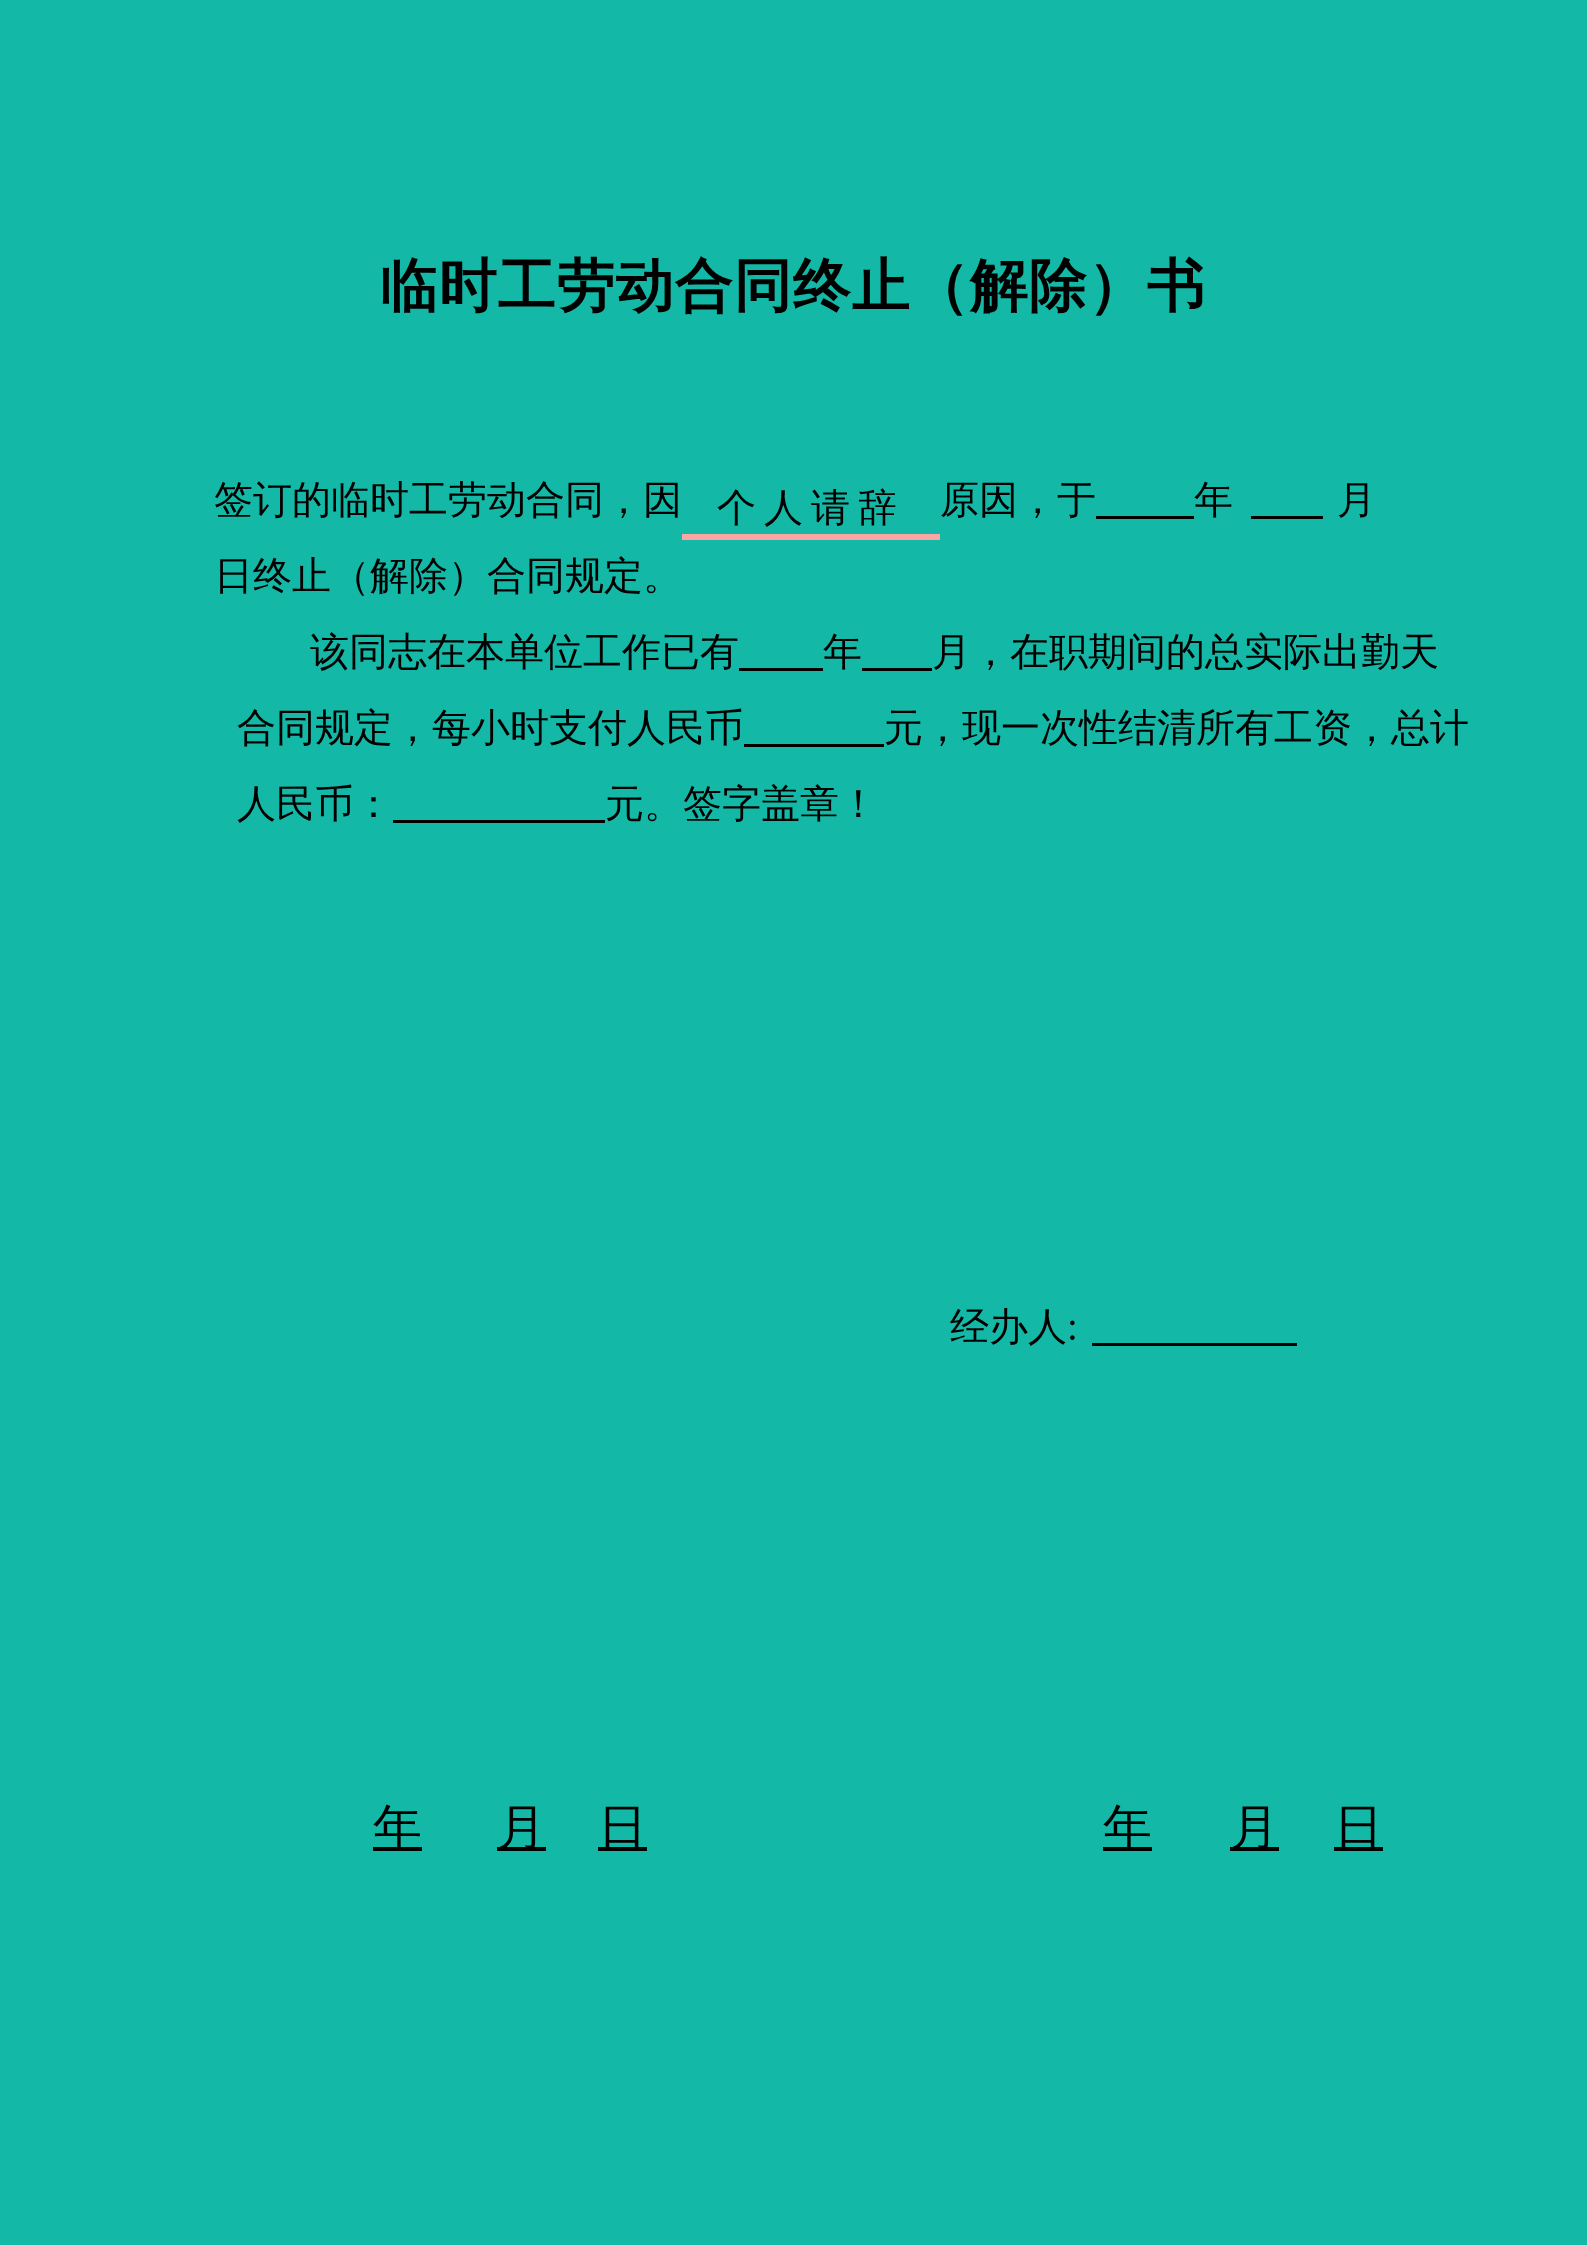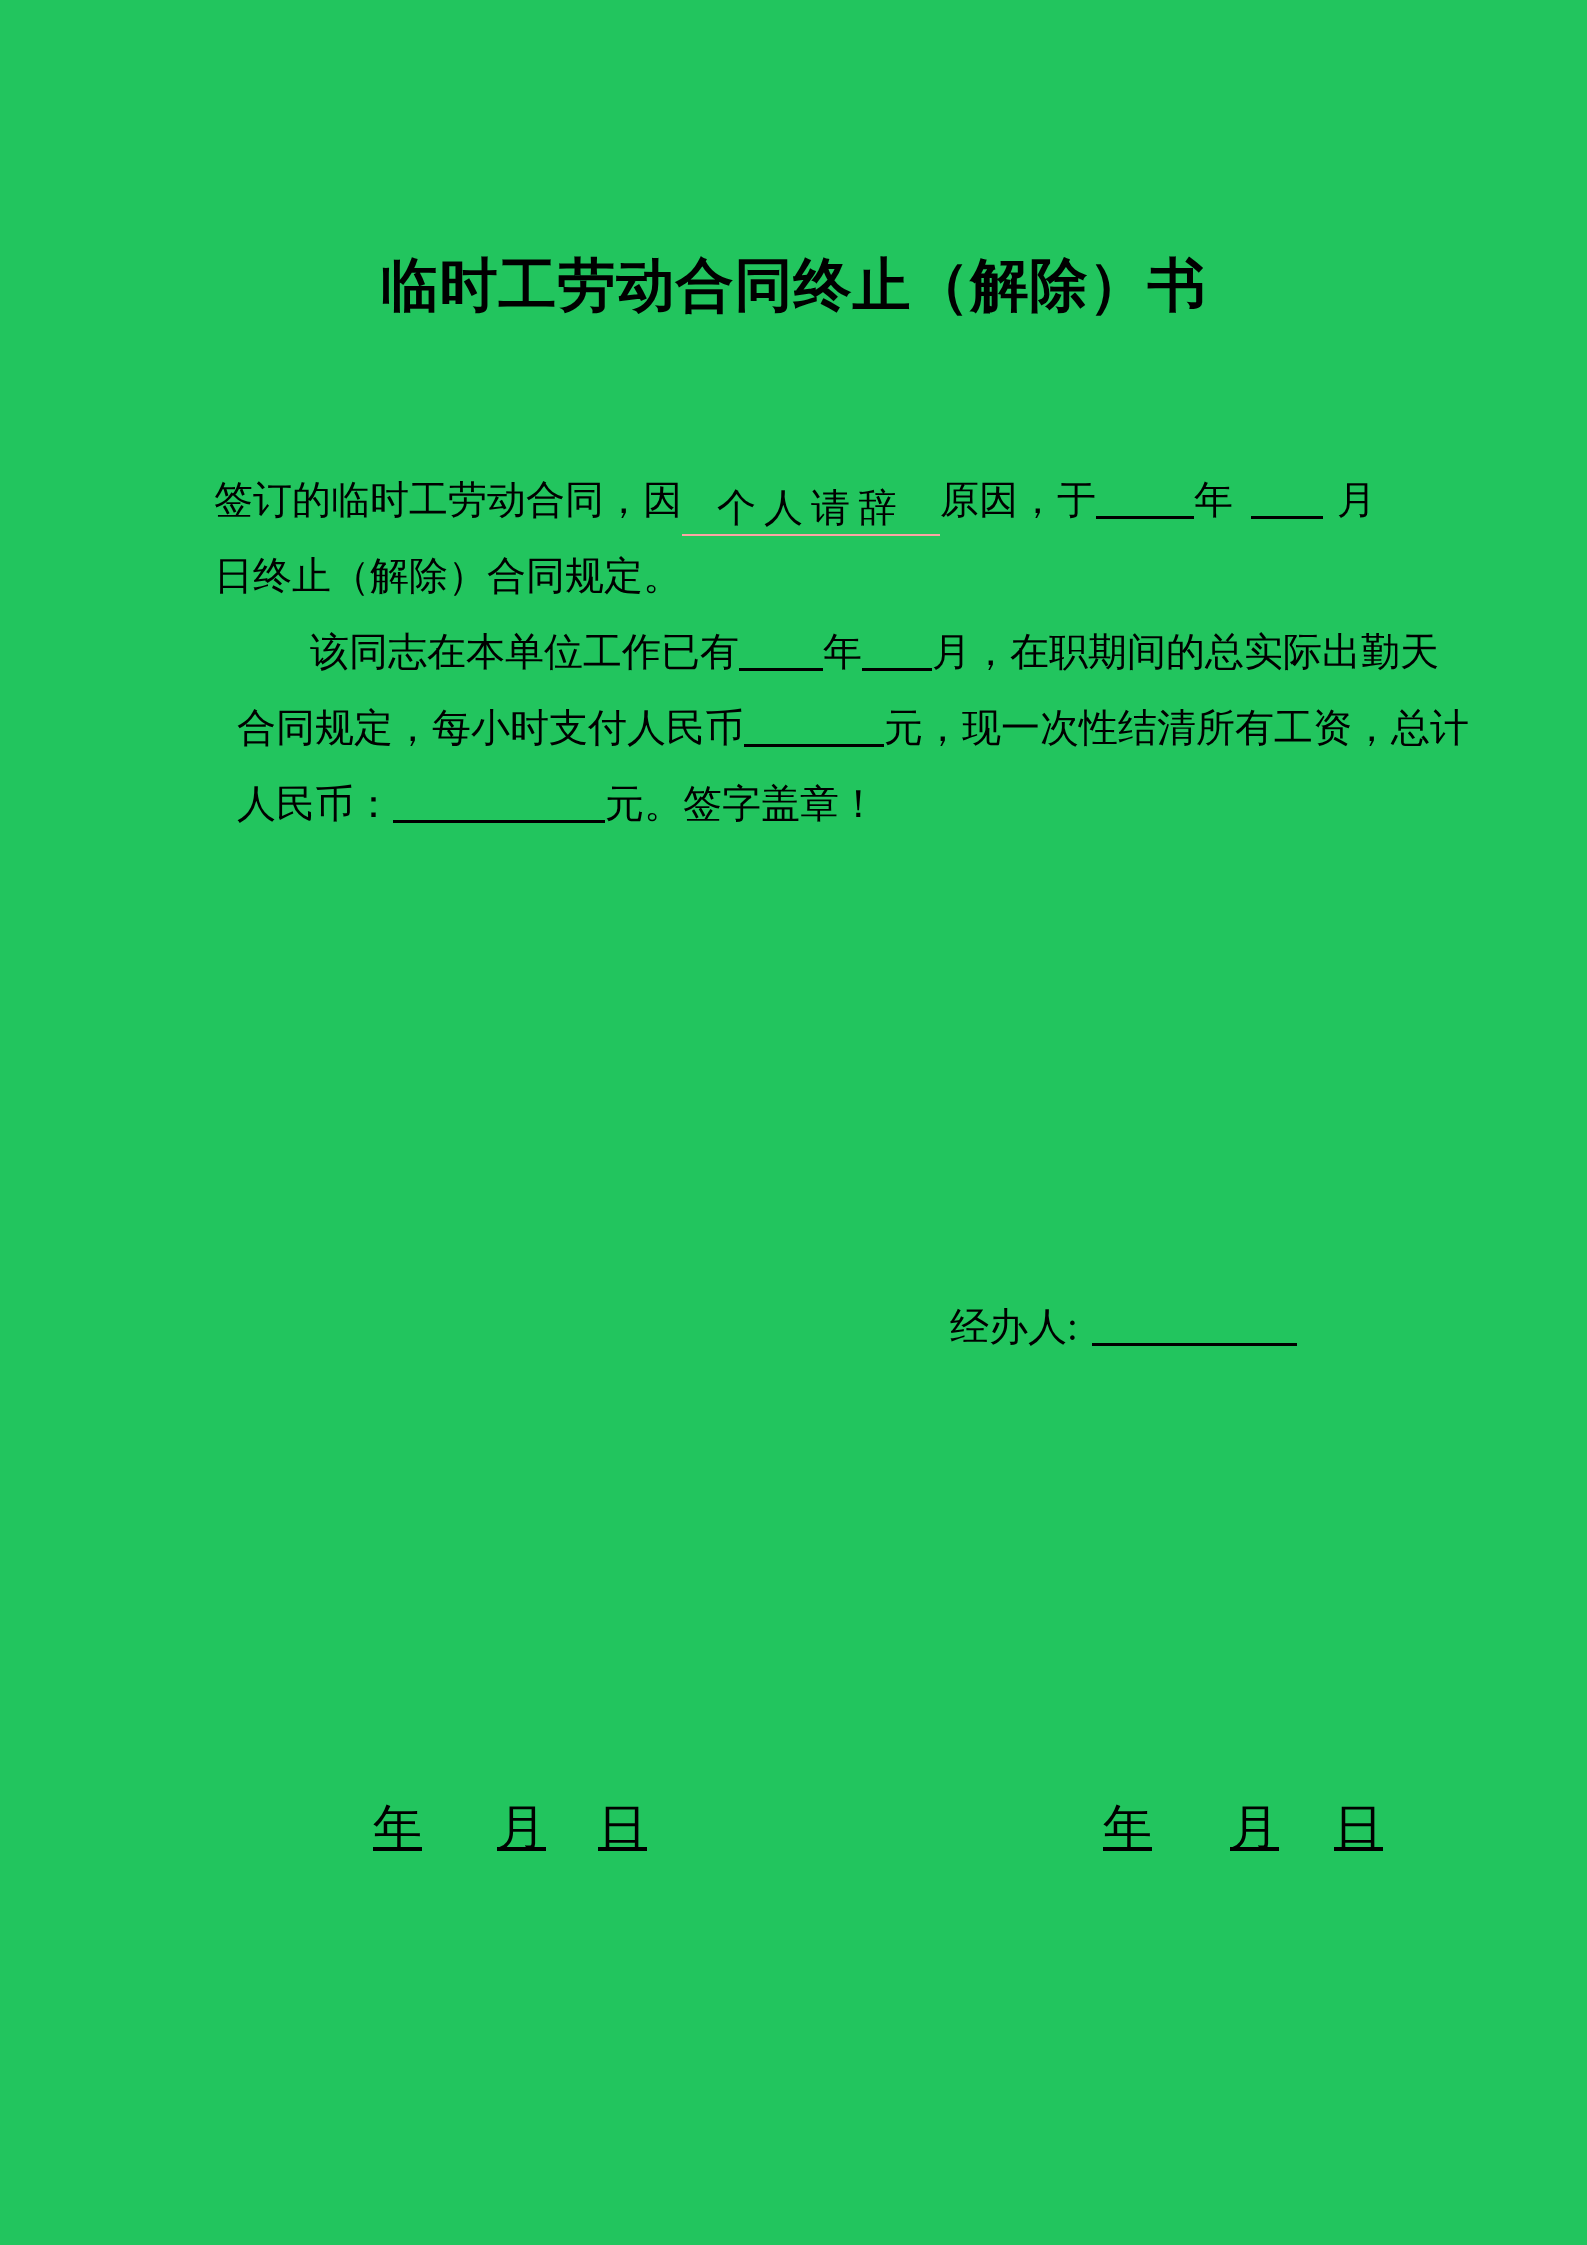--- a/index.html
+++ b/index.html
@@ -1,19 +1,19 @@
 <!DOCTYPE html>
 <html><head>
 <meta charset="utf-8">
 <style>
   html,body { margin:0; padding:0; background:#ffffff; }
   .page {
     position:relative;
     width:1587px; height:2245px;
-    background:#22c55e;
+    background:#14b8a6;
     color:#000000;
     font-family:"Liberation Serif", serif;
     overflow:hidden;
   }
   .doc-title {
     position:absolute;
     top:250px; left:0; width:100%;
     text-align:center;
     font-size:58px;
     font-weight:700;
@@ -37,21 +37,21 @@
   .indent-p2 { padding-left:73px; }
   .blank {
     display:inline-block;
     height:42px;
     border-bottom:3px solid #000;
     vertical-align:-6px;
   }
   .blank.filled {
     height:52px;
     line-height:52px;
-    border-bottom:2px solid #fca5a5;
+    border-bottom:6px solid #fca5a5;
     vertical-align:-8px;
     text-align:center;
     letter-spacing:8px;
   }
   .gap-l { margin-left:18px; }
   .gap-s { margin-left:14px; }
   .handler-line {
     position:absolute;
     top:1289px; left:950px;
     height:76px; line-height:76px;

